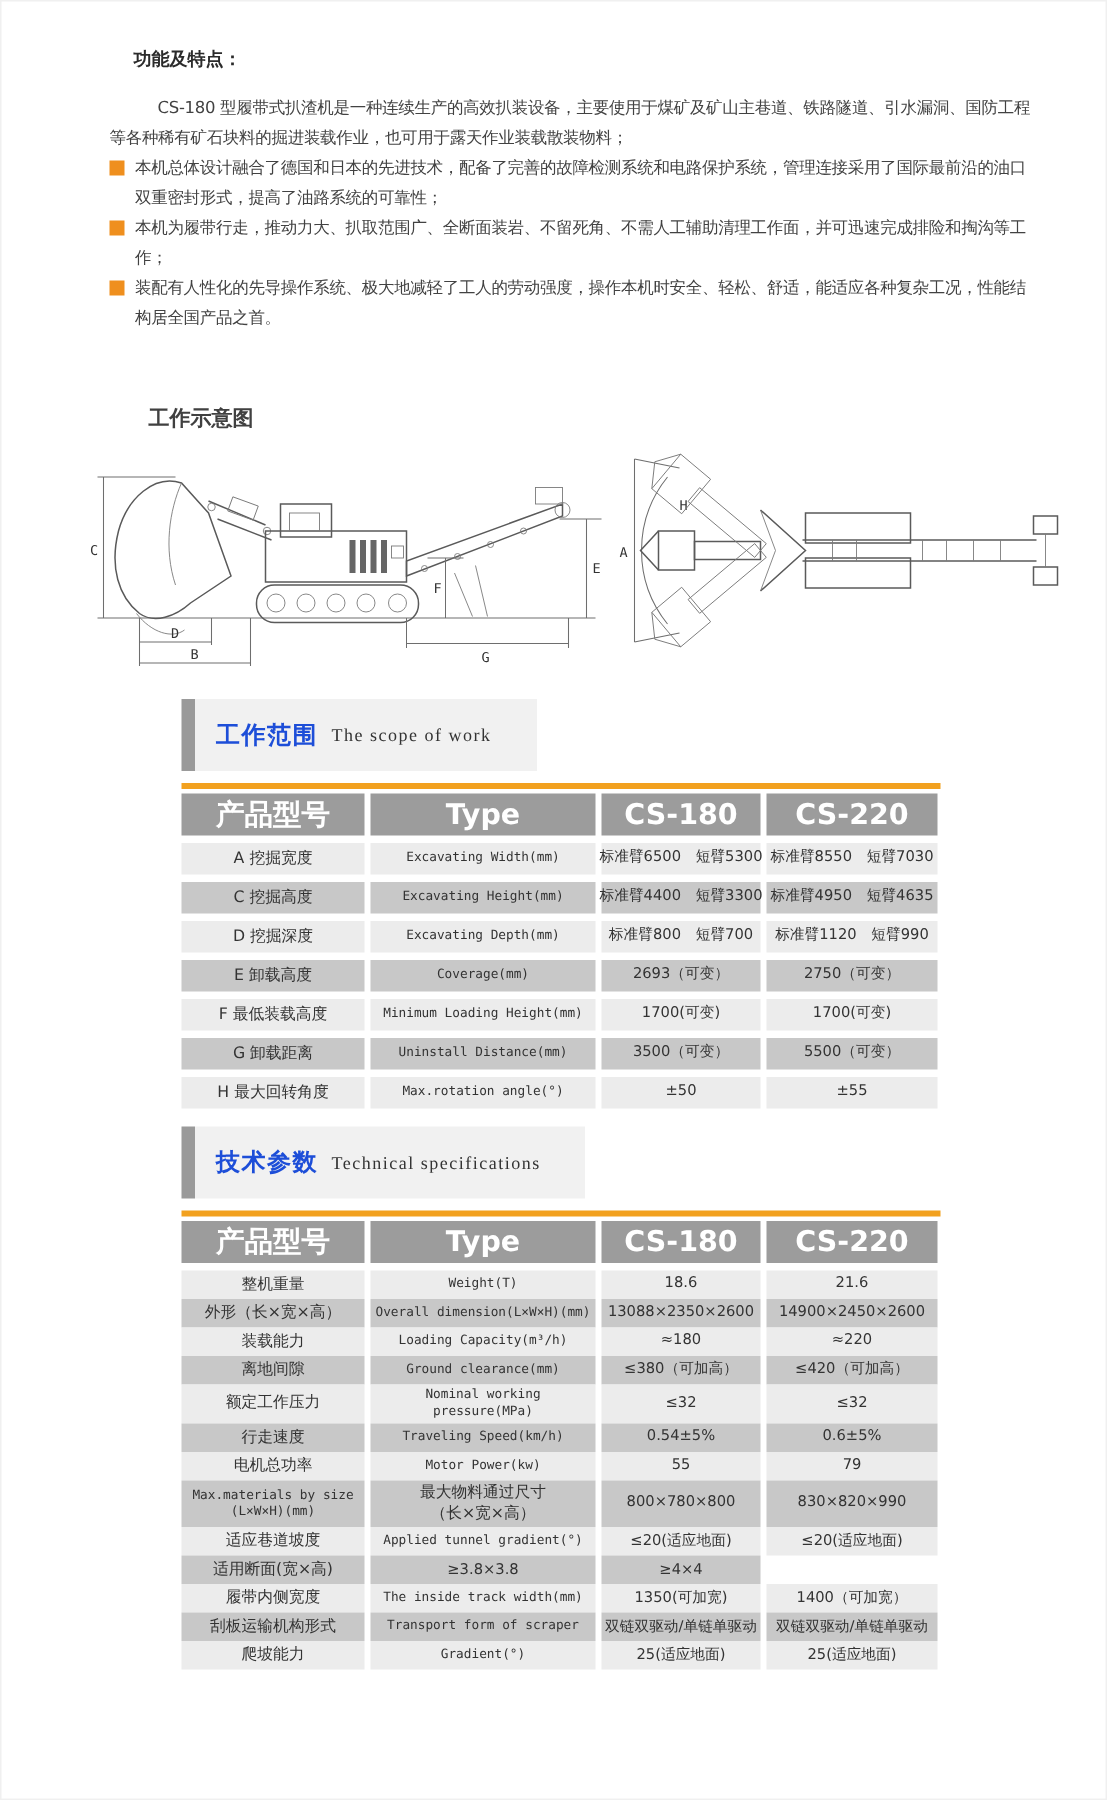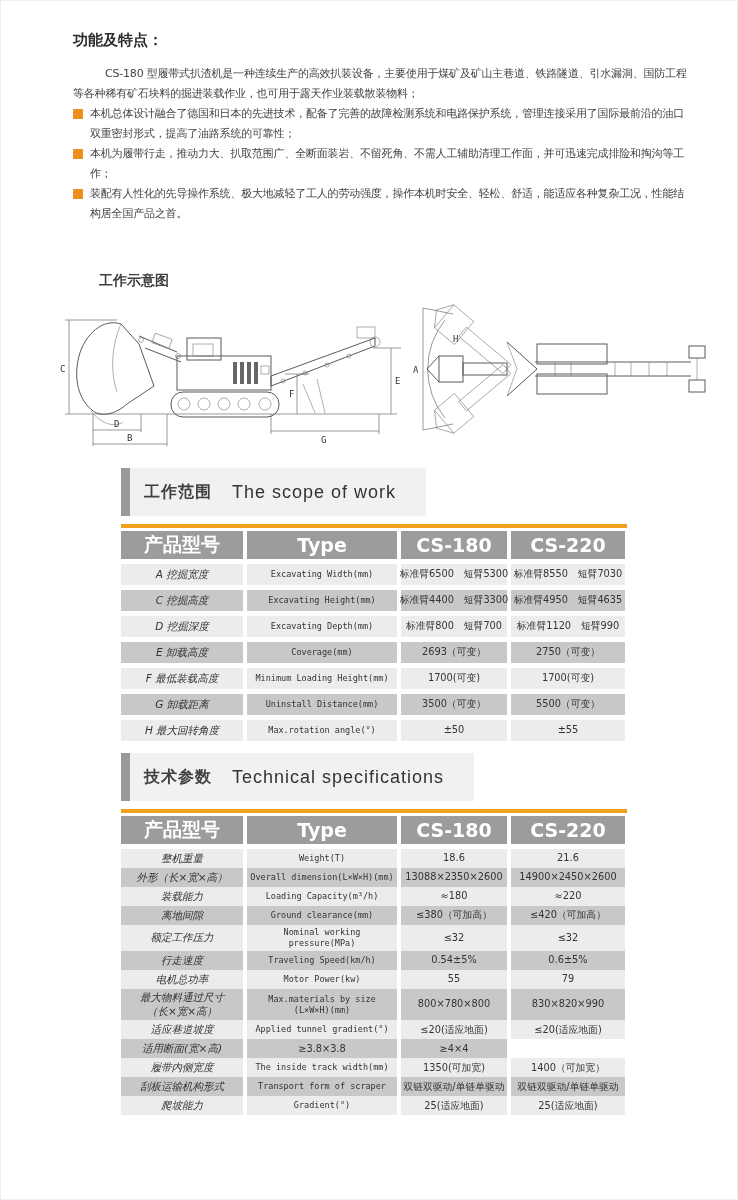--- a/index.html
+++ b/index.html
@@ -7,21 +7,21 @@
   body {
     width:738px; height:1200px; overflow:hidden;
     background:#ffffff;
     border:1px solid #f0f0f0;
     font-family:"DejaVu Sans","Liberation Sans",sans-serif;
     color:#3d3d3d;
   }
 
   
   .features { padding:30px 46px 0 72px; }
-  .features-title { font-size:15px; font-weight:bold; color:#2b2b2b; margin:0 0 14px 0; }
+  .features-title { font-size:12px; font-weight:bold; color:#2b2b2b; margin:0 0 14px 16px; }
   .intro {
     font-size:11px; line-height:20px; letter-spacing:-0.2px;
     margin:0; text-indent:32px; color:#424242;
   }
   .bullets { list-style:none; margin:0; padding:0; }
   .bullet {
     position:relative; padding-left:17px;
     font-size:11px; line-height:20px; letter-spacing:-0.2px; color:#424242;
   }
   .bullet-sq {
@@ -40,22 +40,22 @@
   .dark { fill:#666; stroke:none; }
 
   
   .block { margin-left:120px; width:506px; }
   .sec-head { display:flex; margin-top:12px; height:48px; }
   .sec-bar { width:9px; background:var(--bar_gray,#9A9A9A); }
   .sec-box {
     background:var(--section_bg,#F1F1F1);
     display:flex; align-items:center; padding:0 30px 0 14px;
   }
-  .sec-zh { font-size:16px; font-weight:bold; color:#404040; margin-right:20px; letter-spacing:1px; }
-  .sec-en { font-size:18px; font-family:Liberation Sans, sans-serif; color:#333; letter-spacing:1px;text-align:right; }
+  .sec-zh { font-size:16px; font-weight:bold; color:#1d4ed8; margin-right:9px; letter-spacing:1px; }
+  .sec-en { font-size:12px; font-family:Liberation Serif, serif; color:#333; letter-spacing:1px;text-align:right; }
 
   
   .orange-line { height:4px; background:var(--accent2,#F2A11F); margin-top:8px; }
   .thead, .trow {
     display:grid;
     grid-template-columns:122px 150px 106px 114px;
     column-gap:4px;
   }
   .thead { margin-top:3px; margin-bottom:5px; }
   .th {
@@ -66,21 +66,21 @@
   .tbody { display:grid; row-gap:5px; }
   .t2 .tbody { row-gap:0; }
   .tcell {
     min-height:21px; padding:2px 1px;
     display:flex; align-items:center; justify-content:center;
     text-align:center; white-space:pre-line; line-height:1.3;
   }
   .t2 .tcell { min-height:19px; }
   .trow:nth-child(odd)  .tcell { background:var(--row_light,#ECECEC); }
   .trow:nth-child(even) .tcell { background:var(--row_dark,#C8C8C8); }
-  .c0 { font-size:10.5px; color:#333;font-style:italic; }
+  .c0 { font-size:10.5px; color:#333; }
   .c1 { font-family:"DejaVu Sans Mono",monospace; font-size:8.5px; color:#333; }
   .c2, .c3 { font-size:9.8px; white-space:nowrap; color:#333; }
 </style>
 </head>
 <body>
 
 <div class="features">
   <h1 class="features-title">功能及特点：</h1>
   <p class="intro">CS-180 型履带式扒渣机是一种连续生产的高效扒装设备，主要使用于煤矿及矿山主巷道、铁路隧道、引水漏洞、国防工程等各种稀有矿石块料的掘进装载作业，也可用于露天作业装载散装物料；</p>
   <ul class="bullets">
@@ -327,24 +327,24 @@
           <div class="tcell c2">0.54±5%</div>
           <div class="tcell c3">0.6±5%</div>
         </div>
         <div class="trow">
           <div class="tcell c0">电机总功率</div>
           <div class="tcell c1">Motor Power(kw)</div>
           <div class="tcell c2">55</div>
           <div class="tcell c3">79</div>
         </div>
         <div class="trow">
+          <div class="tcell c1">Max.materials by size
+(L×W×H)(mm)</div>
           <div class="tcell c0">最大物料通过尺寸
 （长×宽×高）</div>
-          <div class="tcell c1">Max.materials by size
-(L×W×H)(mm)</div>
           <div class="tcell c2">800×780×800</div>
           <div class="tcell c3">830×820×990</div>
         </div>
         <div class="trow">
           <div class="tcell c0">适应巷道坡度</div>
           <div class="tcell c1">Applied tunnel gradient(°)</div>
           <div class="tcell c2">≤20(适应地面)</div>
           <div class="tcell c3">≤20(适应地面)</div>
         </div>
         <div class="trow">

